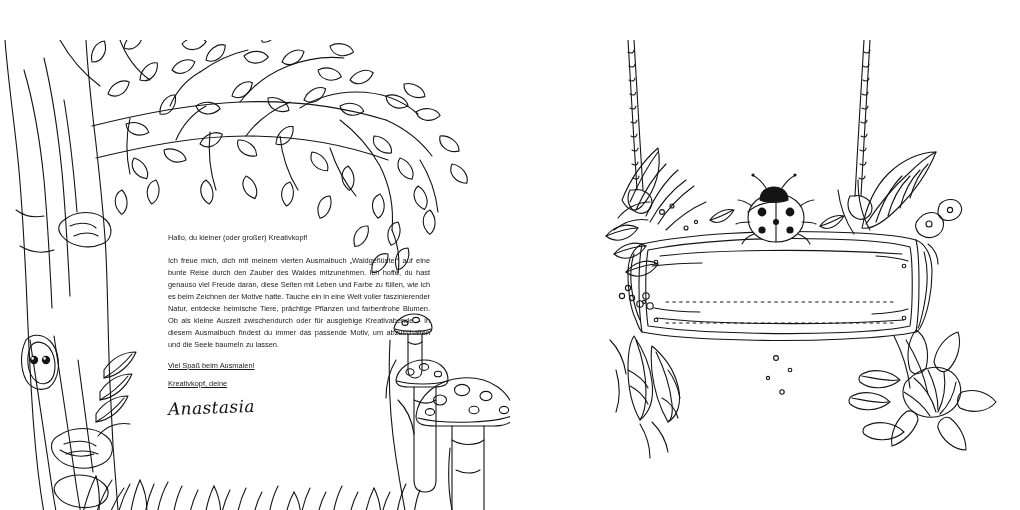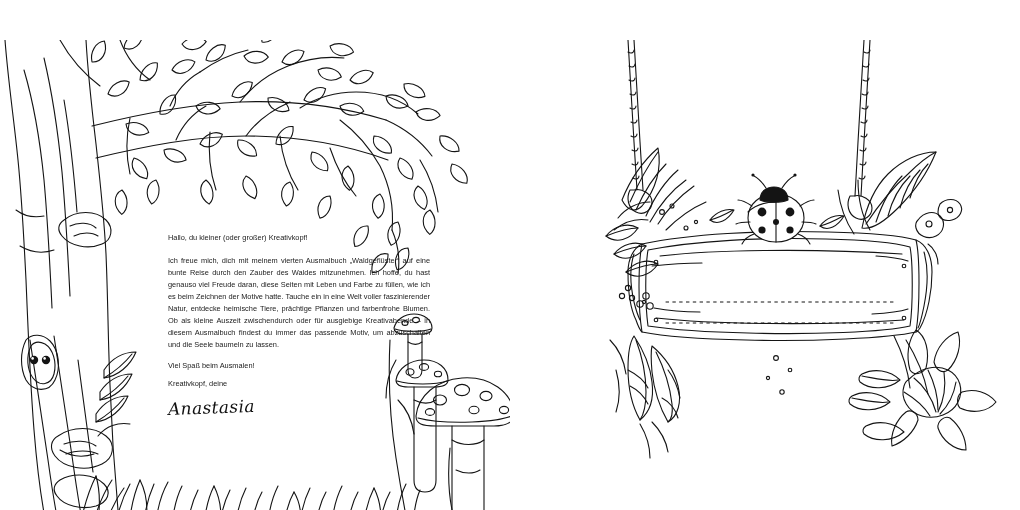--- a/index.html
+++ b/index.html
@@ -37,21 +37,21 @@
     top: 192px;
     width: 262px;
     color: #1a1a1a;
     font-size: 7.4px;
     line-height: 1.62;
     text-align: left;
   }
   .letter p { margin: 0 0 9px 0; }
   .letter p.greeting { margin-bottom: 11px; }
   .letter p.body { text-align: justify; }
-  .letter p.closing { margin-bottom: 6px; }
+  .letter p.closing { margin-bottom: 6px; text-decoration: underline; }
   .signature {
     margin-top: 6px;
     font-family: "DejaVu Serif", serif;
     font-style: italic;
     font-size: 17px;
     letter-spacing: 0.4px;
     color: #111;
     transform: rotate(-2deg);
     transform-origin: left center;
   }

